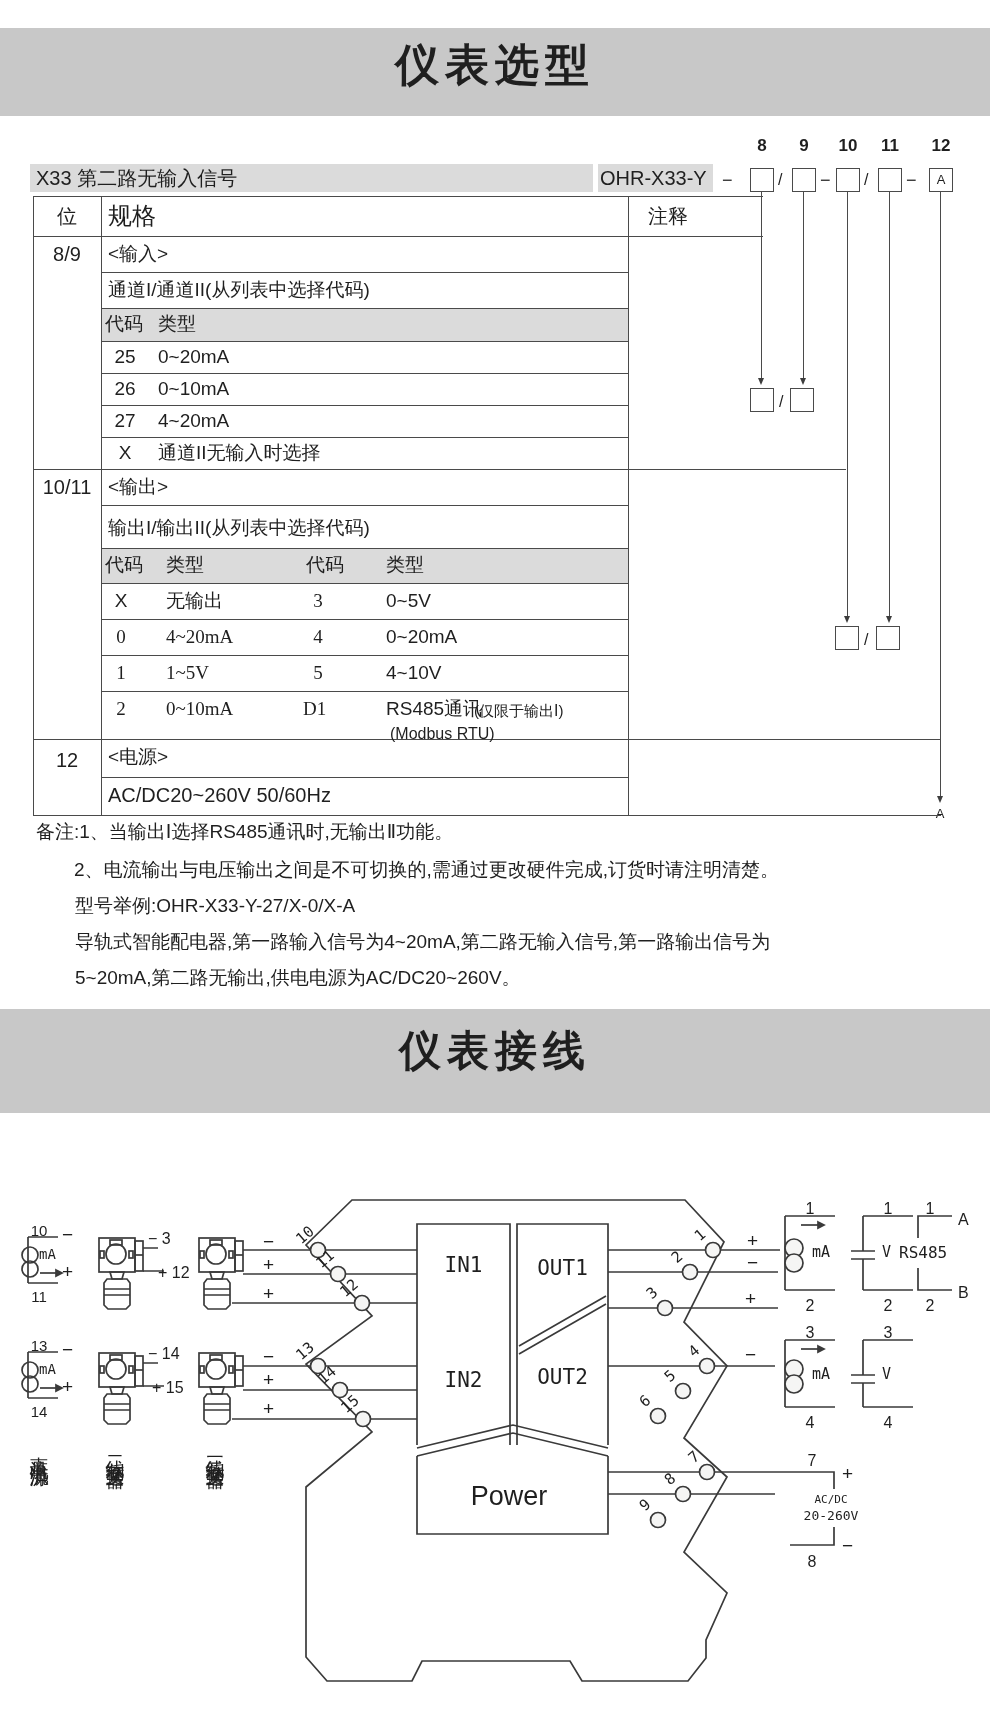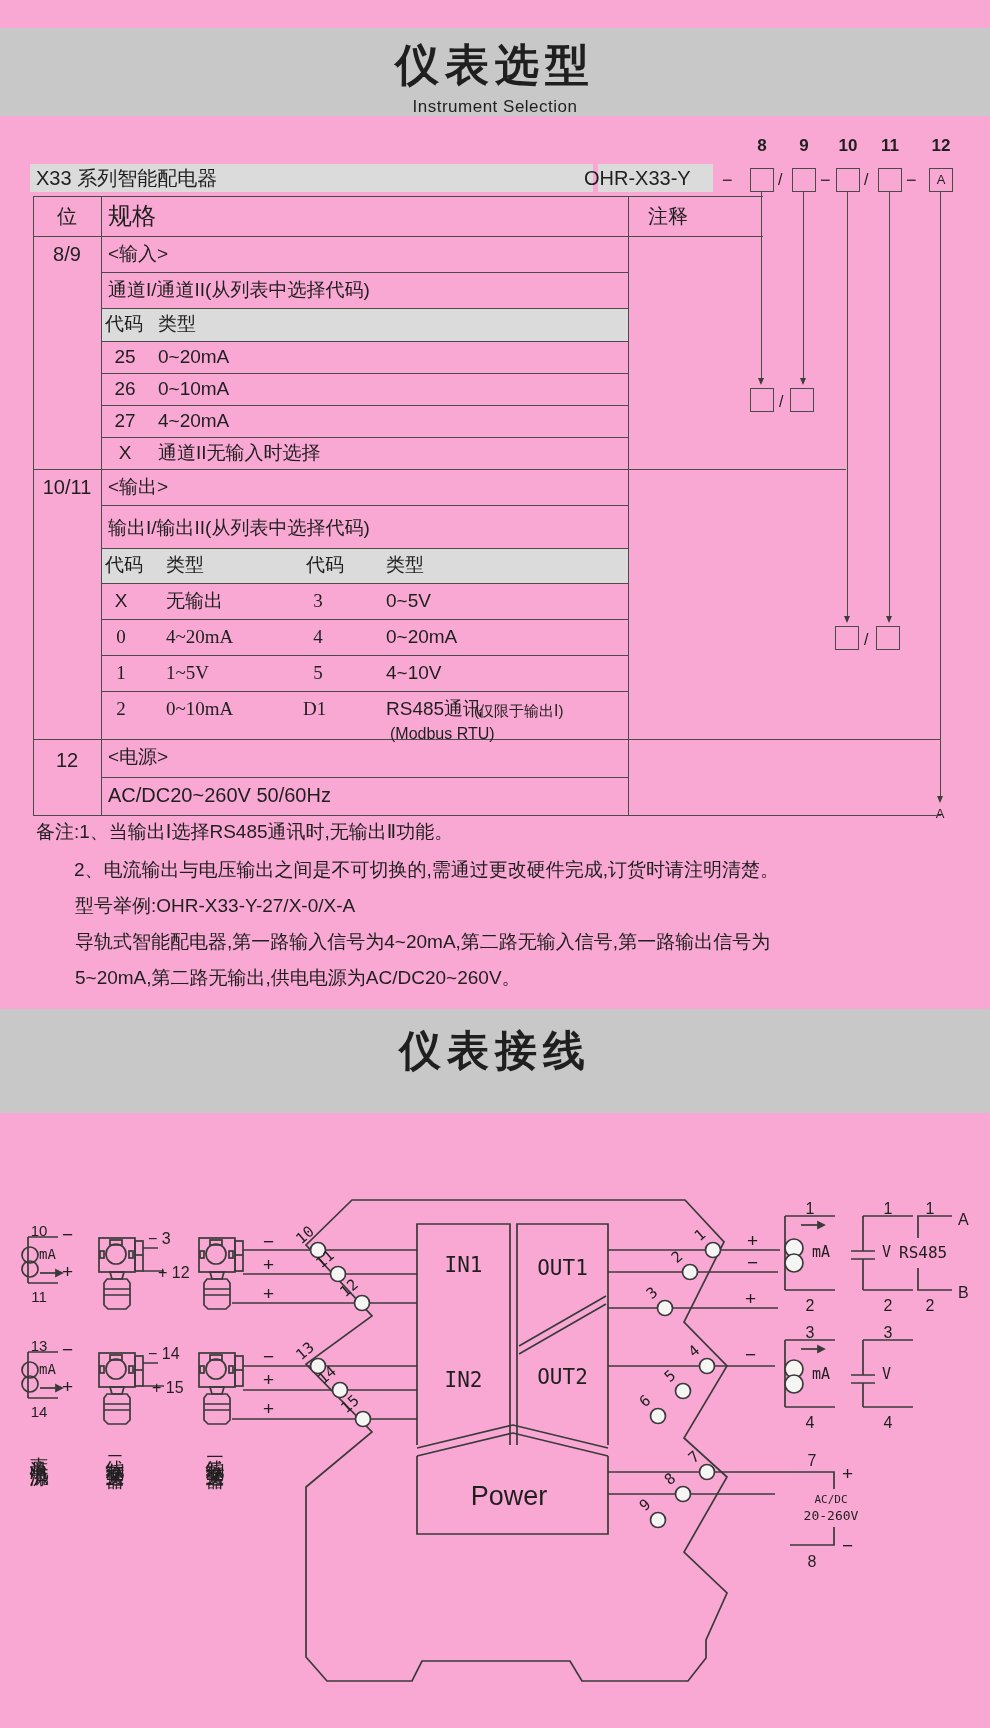--- a/index.html
+++ b/index.html
@@ -1,16 +1,16 @@
 <!DOCTYPE html>
 <html><head>
 <meta charset="utf-8">
 <style>
   html,body{margin:0;padding:0;background:#e9e9e9;}
-  .page{position:relative;width:990px;height:1728px;background:#f9a8d4;overflow:hidden;
+  .page{position:relative;width:990px;height:1728px;background:#ffffff;overflow:hidden;
         font-family:"Liberation Sans","DejaVu Sans",sans-serif;color:#1f1f1f;}
   .band{position:absolute;left:0;width:990px;background:#c8c8c8;text-align:center;}
   .band .bt{font-size:44px;font-weight:bold;letter-spacing:6px;}
   .band .bs{font-size:17px;margin-top:2px;letter-spacing:0.5px;}
   .t{position:absolute;white-space:nowrap;line-height:24px;font-size:19px;}
   .c{text-align:center;}
   .hl{position:absolute;height:1.4px;background:#4a4a4a;}
   .vl{position:absolute;width:1.4px;background:#4a4a4a;}
   .gray{position:absolute;background:#dbdbdb;}
   .box{position:absolute;width:22px;height:22px;border:1.6px solid #4a4a4a;background:transparent;}
@@ -24,27 +24,26 @@
   .wire-section{position:absolute;left:0;top:1113px;width:990px;height:615px;}
   svg{position:absolute;left:0;top:0;}
 </style>
 </head>
 <body>
 
 <div class="page">
 
   <div class="band" style="top:28px;height:88px;padding-top:8px;box-sizing:border-box;">
     <div class="bt">仪表选型</div>
-    <div class="bs">Instrument Selection</div>
   </div>
 
   <div class="gray" style="left:30px;top:164px;width:563px;height:28px;"></div>
   <div class="gray" style="left:598px;top:164px;width:115px;height:28px;"></div>
-  <span class="t" style="left:36px;top:166px;font-size:20px;">X33 系列智能配电器</span>
-  <span class="t" style="left:584px;top:166px;font-size:20px;">OHR-X33-Y</span>
+  <span class="t" style="left:36px;top:166px;font-size:20px;">X33 第二路无输入信号</span>
+  <span class="t" style="left:600px;top:166px;font-size:20px;">OHR-X33-Y</span>
 
   <span class="t c" style="left:750px;top:134px;width:24px;font-size:17px;font-weight:bold;">8</span>
   <span class="t c" style="left:792px;top:134px;width:24px;font-size:17px;font-weight:bold;">9</span>
   <span class="t c" style="left:836px;top:134px;width:24px;font-size:17px;font-weight:bold;">10</span>
   <span class="t c" style="left:878px;top:134px;width:24px;font-size:17px;font-weight:bold;">11</span>
   <span class="t c" style="left:929px;top:134px;width:24px;font-size:17px;font-weight:bold;">12</span>
 
   <span class="t" style="left:722px;top:168px;font-size:18px;">−</span>
   <div class="box" style="left:750px;top:168px;"></div>
   <span class="t" style="left:778px;top:168px;font-size:16px;">/</span>

